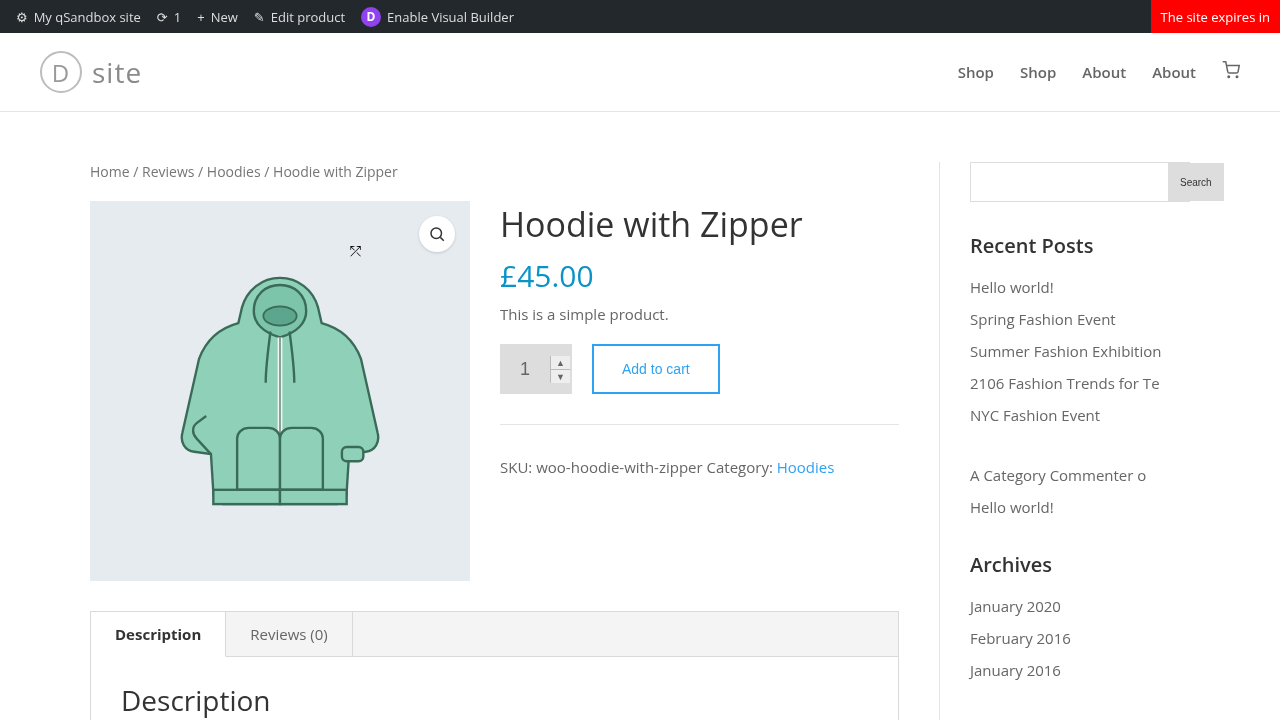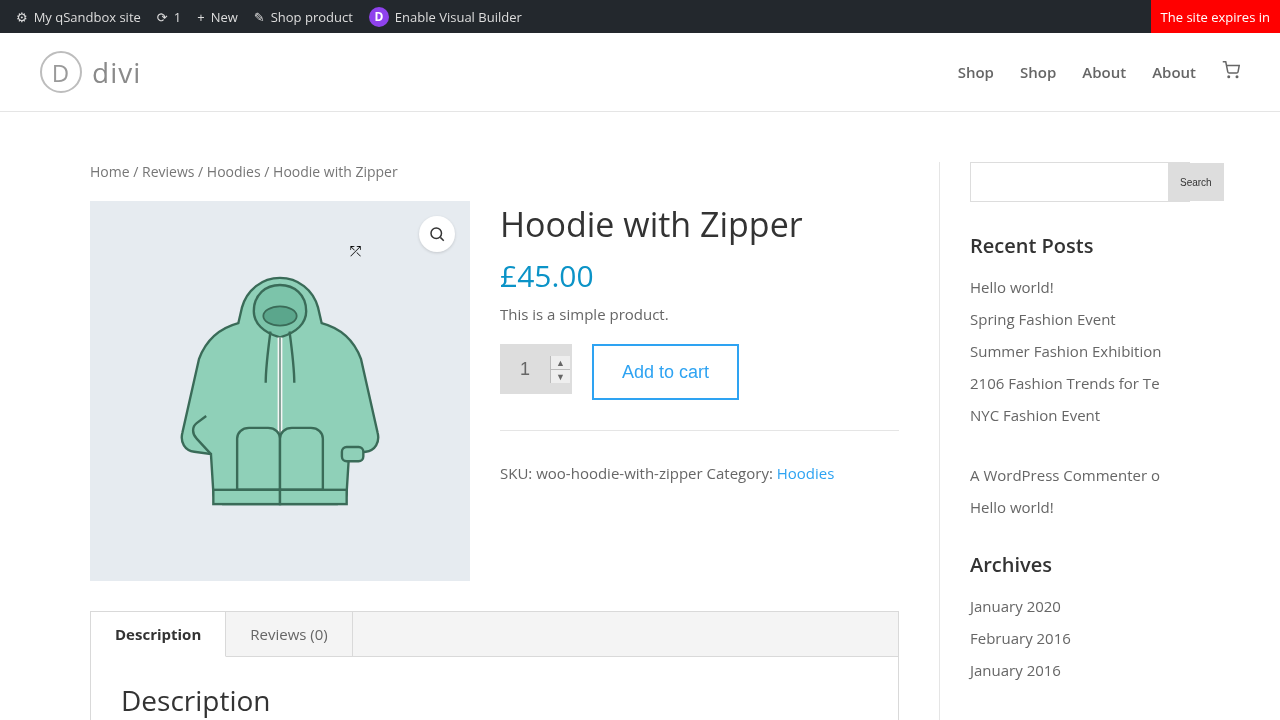--- a/index.html
+++ b/index.html
@@ -39,21 +39,21 @@
   .product-title { font-size: 34px; color: #333; font-weight: 500; margin-bottom: 8px; }
   .price { font-size: 30px; color: #0b93c7; font-weight: 400; margin-bottom: 8px; }
   .short-desc { font-size: 15px; color: #666; margin-bottom: 20px; }
 
   .cart-form { display: flex; gap: 20px; align-items: stretch; margin-bottom: 30px; }
   .qty-box { width: 72px; height: 50px; background: #ddd; display: flex; align-items: center; position: relative; }
   .qty-input { width: 50px; height: 100%; background: transparent; border: none; text-align: center; font-size: 18px; color: #666; outline: none; }
   .qty-spin { width: 20px; display: flex; flex-direction: column; border-left: 1px solid #bbb; }
   .qty-spin div { flex: 1; display: flex; align-items: center; justify-content: center; font-size: 9px; background: #eee; border-bottom: 1px solid #bbb; cursor: pointer; }
   .qty-spin div:last-child { border-bottom: none; }
-  .add-cart { border: 2px solid #2ea3f2; color: #2ea3f2; background: #fff; padding: 0 28px; font-size: 18px; cursor: pointer; height: 56px; }
+  .add-cart { border: 2px solid #2ea3f2; color: #2ea3f2; background: #fff; padding: 0 28px; font-size: 14px; cursor: pointer; height: 50px; }
 
   .meta { border-top: 1px solid #e5e5e5; padding-top: 32px; font-size: 15px; color: #666; }
   .meta a { color: #2ea3f2; text-decoration: none; }
 
   
   .tabs-wrap { margin-top: 30px; border: 1px solid #d9d9d9; }
   .tab-list { display: flex; background: #f4f4f4; border-bottom: 1px solid #d9d9d9; }
   .tab { padding: 12px 24px; font-size: 15px; color: #666; cursor: pointer; border-right: 1px solid #d9d9d9; }
   .tab.active { background: #fff; font-weight: 700; color: #333; border-bottom: 1px solid #fff; margin-bottom: -1px; }
   .tab-panel { padding: 24px 30px; }
@@ -78,35 +78,35 @@
   <div class="item">
     <span>⟳</span>
     <span>1</span>
   </div>
   <div class="item">
     <span>+</span>
     <span>New</span>
   </div>
   <div class="item">
     <span>✎</span>
-    <span>Shop product</span>
+    <span>Edit product</span>
   </div>
   <div class="item">
     <span class="divi-circle">D</span>
     <span>Enable Visual Builder</span>
   </div>
   <div class="expire">
     <span>The site expires in</span>
   </div>
 </div>
 
 <header class="site-header">
   <div class="logo">
     <div class="logo-circle">D</div>
-    <span>divi</span>
+    <span>site</span>
   </div>
   <nav class="main-nav">
     <a href="#">Shop</a>
     <a href="#">Shop</a>
     <a href="#">About</a>
     <a href="#">About</a>
     <span>
       <svg class="cart-icon" viewBox="0 0 24 24" fill="none" stroke="#666" stroke-width="2">
           <circle cx="9" cy="21" r="1"></circle>
           <circle cx="20" cy="21" r="1"></circle>
@@ -195,21 +195,21 @@
         <li>Hello world!</li>
         <li>Spring Fashion Event</li>
         <li>Summer Fashion Exhibition</li>
         <li>2106 Fashion Trends for Te</li>
         <li>NYC Fashion Event</li>
       </ul>
     </div>
 
     <div class="widget">
       <ul>
-        <li>A WordPress Commenter o</li>
+        <li>A Category Commenter o</li>
         <li>Hello world!</li>
       </ul>
     </div>
 
     <div class="widget">
       <h3 class="widget-title">Archives</h3>
       <ul>
         <li>January 2020</li>
         <li>February 2016</li>
         <li>January 2016</li>

